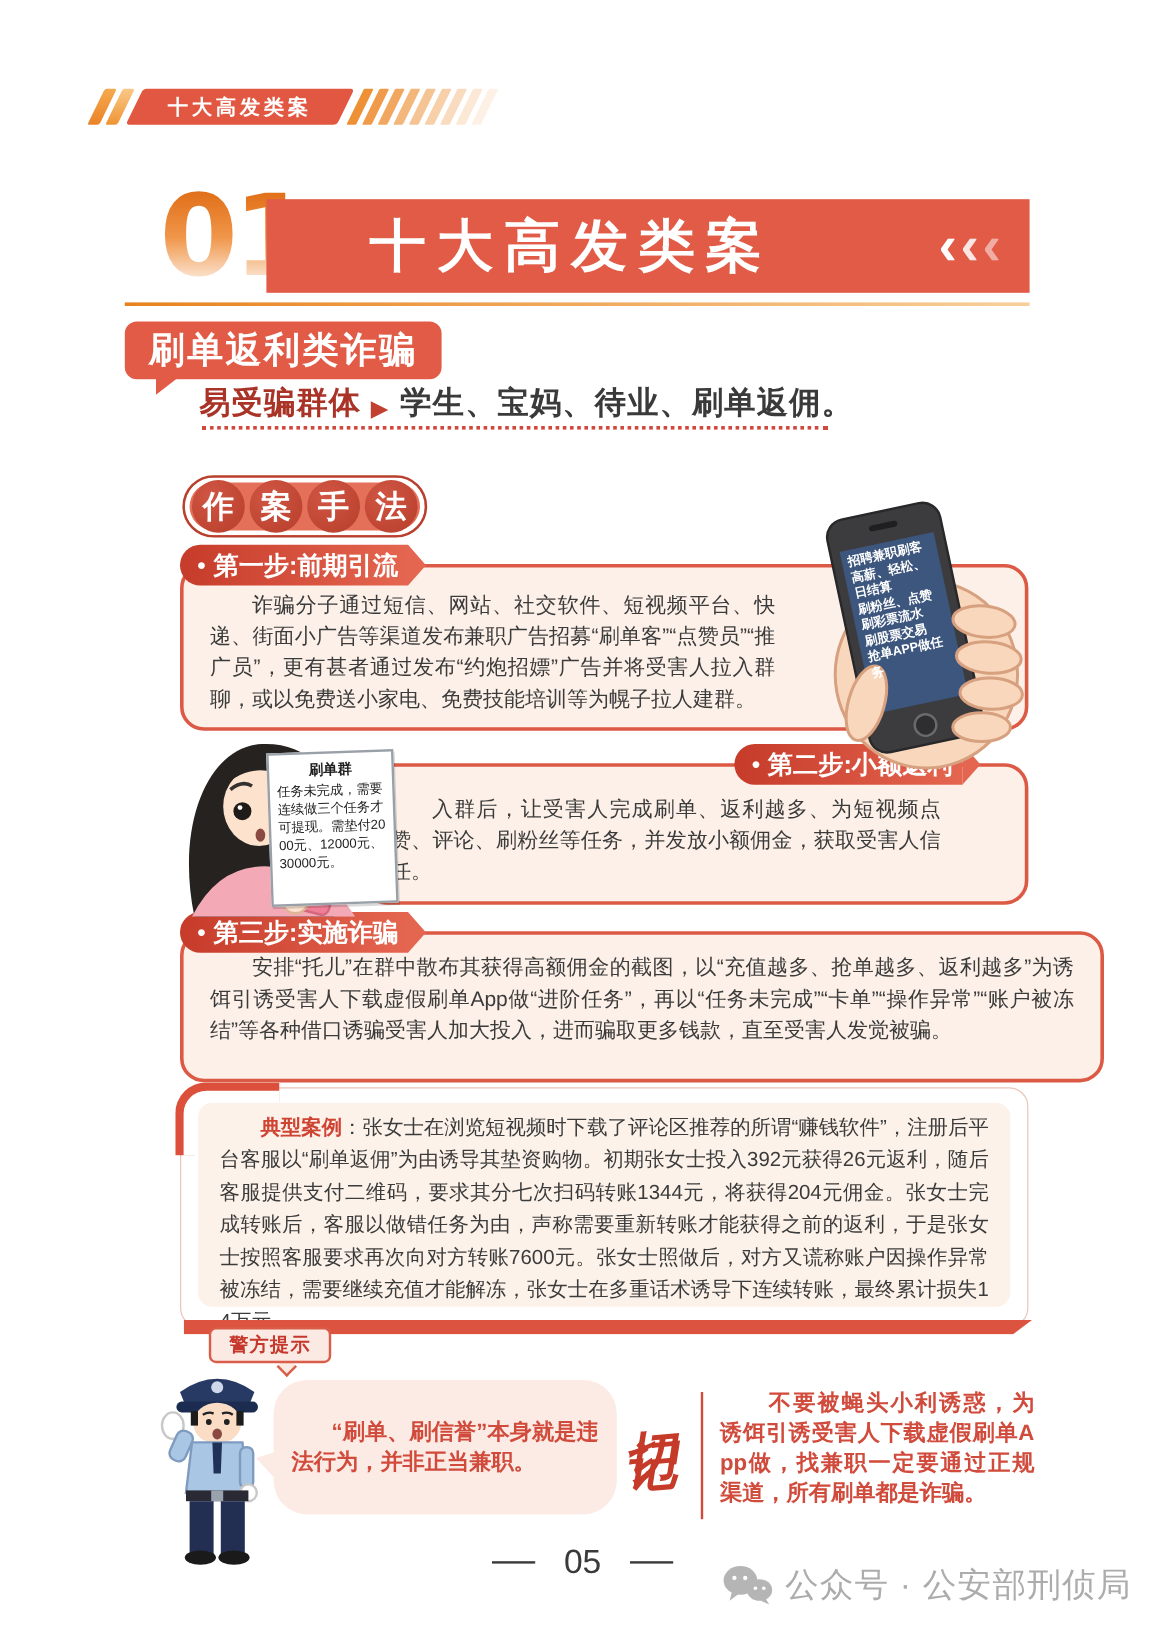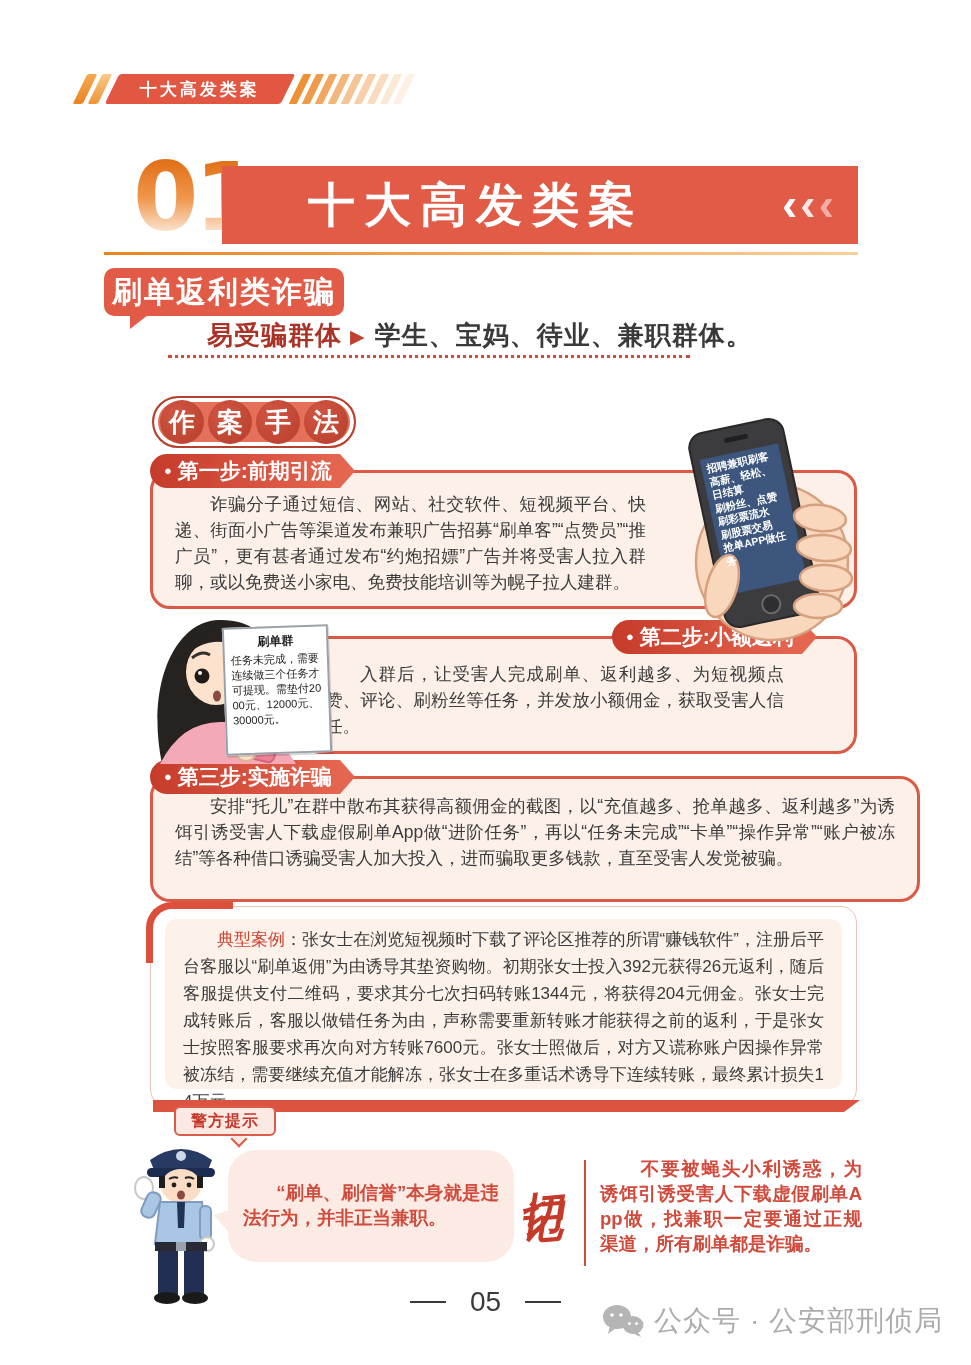--- a/index.html
+++ b/index.html
@@ -25,25 +25,25 @@
   .banner { position:absolute; left:222px; top:166px; width:636px; height:78px; background:#e15b47;
     display:flex; align-items:center; padding-left:86px; }
   .banner-title { color:#ffffff; font-size:47px; font-weight:800; letter-spacing:9px; white-space:nowrap; }
   .banner-chevrons { position:absolute; right:24px; top:12px; display:flex; }
   .chev { font-size:46px; font-weight:700; color:#ffffff; line-height:52px; margin-left:3px; }
   .chev.c2 { opacity:.85; } .chev.c3 { opacity:.5; }
   .hline { position:absolute; left:104px; top:252px; width:754px; height:3px;
     background:linear-gradient(90deg,#e8831f,#f8cf9a); }
   
   .cat-badge { position:absolute; left:104px; top:268px; height:48px; display:inline-flex; align-items:center;
-    padding:0 8px; background:#e15b47; border-radius:10px; }
+    padding:0 20px; background:#e15b47; border-radius:10px; }
   .cat-badge span { color:#fff; font-size:30px; font-weight:700; letter-spacing:2px; white-space:nowrap; }
   .cat-badge::after { content:""; position:absolute; left:26px; bottom:-13px; width:0; height:0;
     border-top:14px solid #e15b47; border-right:18px solid transparent; }
-  .audience { position:absolute; left:166px; top:318px; display:flex; align-items:center; font-weight:700; font-size:26px;margin-left:41px; }
+  .audience { position:absolute; left:166px; top:318px; display:flex; align-items:flex-end; font-weight:700; font-size:26px; }
   .aud-label { color:#a93327; letter-spacing:1px; }
   .aud-arrow { color:#c2402f; font-size:19px; margin:2px 10px 0 8px; }
   .aud-value { color:#3a3a3a; letter-spacing:1px; }
   .aud-line { position:absolute; left:168px; top:355px; width:522px; border-top:3px dotted #d0493c; }
   
   .method { position:absolute; left:152px; top:396px; display:inline-flex; align-items:center; gap:4px;
     height:52px; padding:0 6px; background:#e4705a; border:2px solid #b8402e; border-radius:28px;
     box-shadow:inset 0 0 0 4px #ffffff; }
   .mchar { width:44px; height:44px; border-radius:50%; background:radial-gradient(circle at 35% 30%,#d05643,#b83e2c);
     color:#fff; font-size:26px; font-weight:700; display:flex; align-items:center; justify-content:center; }
@@ -77,21 +77,21 @@
   
   .case { position:absolute; left:150px; top:906px; width:707px; height:200px; background:#fff;
     border:1px solid #eac4b6; border-radius:16px; }
   .case::before { content:""; position:absolute; left:-5px; top:-5px; width:80px; height:54px;
     border-top:7px solid #dc4f3a; border-left:7px solid #dc4f3a; border-top-left-radius:26px; }
   .case::after { content:""; position:absolute; left:2px; right:-4px; bottom:-7px; height:12px; background:#dc5340;
     clip-path:polygon(0 0,100% 0,calc(100% - 16px) 100%,0 100%); }
   .case-inner { position:absolute; left:14px; top:12px; right:14px; bottom:16px; background:#fcf2ea; border-radius:12px;
     padding:7px 18px; font-size:17px; line-height:27px; text-align:justify; word-break:break-all; }
   .case-inner p { text-indent:2em; }
-  .case-label { color:#cf4333; font-weight:400; }
+  .case-label { color:#cf4333; font-weight:700; }
   
   .tip-badge { position:absolute; left:174px; top:1106px; height:30px; display:inline-flex; align-items:center;
     padding:0 15px; background:#fbe9e3; border:2px solid #da5d49; border-radius:6px; z-index:6; }
   .tip-badge span { color:#c6382b; font-size:16px; font-weight:700; letter-spacing:1px; }
   .tip-tail { position:absolute; left:233px; top:1133px; width:12px; height:12px; background:#fbe9e3;
     border-right:2px solid #da5d49; border-bottom:2px solid #da5d49; transform:rotate(45deg); z-index:5; }
   .police { position:absolute; left:122px; top:1126px; width:118px; height:180px; z-index:4; }
   .bubble { position:absolute; left:228px; top:1150px; width:286px; height:112px; background:#fcebe4;
     border-radius:28px; padding:30px 15px 0 15px; z-index:3; }
   .bubble p { color:#d14b3c; font-size:18.5px; font-weight:700; line-height:25px;
@@ -144,21 +144,21 @@
     </span>
   </div>
   <div class="hline"></div>
 
   <div class="cat-badge">
     <span>刷单返利类诈骗</span>
   </div>
   <div class="audience">
     <span class="aud-label">易受骗群体</span>
     <span class="aud-arrow">▶</span>
-    <span class="aud-value">学生、宝妈、待业、兼职群体。</span>
+    <span class="aud-value">学生、宝妈、待业、刷单返佣。</span>
   </div>
   <div class="aud-line"></div>
 
   <div class="method">
     <span class="mchar">作</span>
     <span class="mchar">案</span>
     <span class="mchar">手</span>
     <span class="mchar">法</span>
   </div>
 

